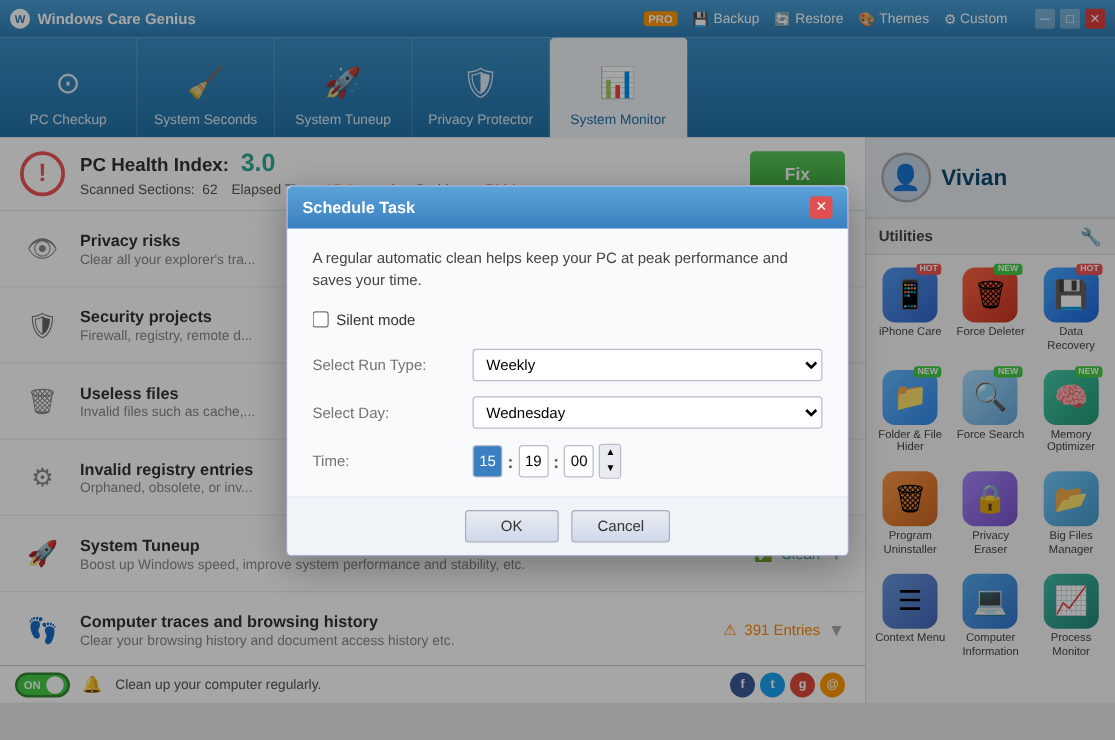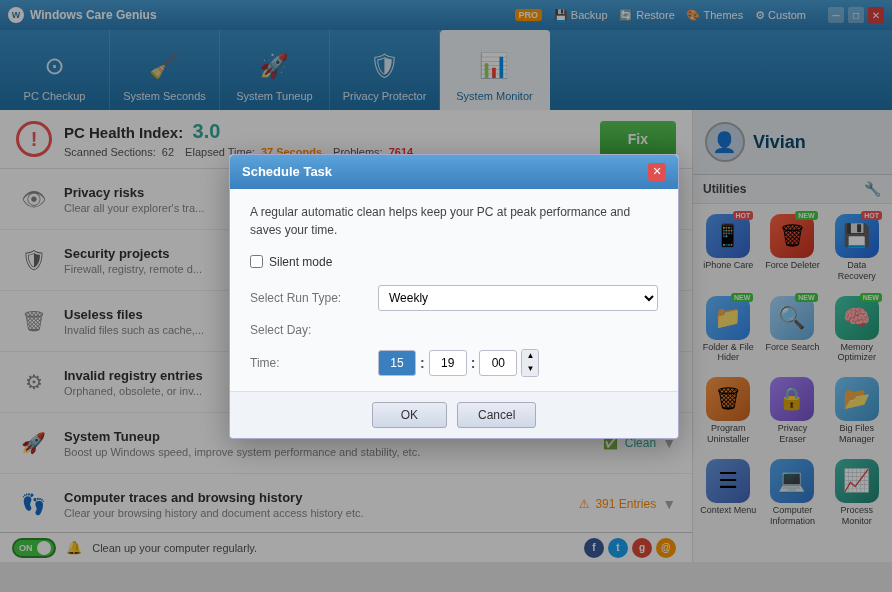--- a/index.html
+++ b/index.html
@@ -230,21 +230,21 @@
     .silent-label { font-size: 12px; color: #333; }
     .form-row { display: flex; align-items: center; gap: 8px; }
     .form-label { font-size: 12px; color: #737373; width: 120px; flex-shrink: 0; }
     .form-select {
       flex: 1; height: 26px; border: 1px solid #bbc; border-radius: 3px;
       font-size: 12px; padding: 0 6px; background: white;
       appearance: auto;
     }
     .time-row { display: flex; align-items: center; gap: 4px; }
     .time-input {
-      width: 38px; height: 26px; border: 1px solid #bbc;
+      width: 24px; height: 26px; border: 1px solid #bbc;
       border-radius: 3px; font-size: 12px; text-align: center;
       background: white;
     }
     .time-input.highlight { background: #3a7fbf; color: white; }
     .time-sep { font-size: 14px; font-weight: bold; color: #555; }
     .time-spin {
       display: flex; flex-direction: column; gap: 0;
       border: 1px solid #bbc; border-radius: 3px; overflow: hidden;
     }
     .time-spin-btn {
@@ -512,20 +512,29 @@
         <div class="form-row">
           <span class="form-label">Select Run Type:</span>
           <select class="form-select">
             <option>Daily</option>
             <option selected="">Weekly</option>
             <option>Monthly</option>
           </select>
         </div>
         <div class="form-row">
           <span class="form-label">Select Day:</span>
+          <select class="form-select">
+            <option>Monday</option>
+            <option>Tuesday</option>
+            <option selected="">Wednesday</option>
+            <option>Thursday</option>
+            <option>Friday</option>
+            <option>Saturday</option>
+            <option>Sunday</option>
+          </select>
         </div>
         <div class="form-row">
           <span class="form-label">Time:</span>
           <div class="time-row">
             <input class="time-input highlight" type="text" value="15" maxlength="2" style="">
             <span class="time-sep">:</span>
             <input class="time-input" type="text" value="19" maxlength="2" style="">
             <span class="time-sep">:</span>
             <input class="time-input" type="text" value="00" maxlength="2" style="">
             <div class="time-spin">

